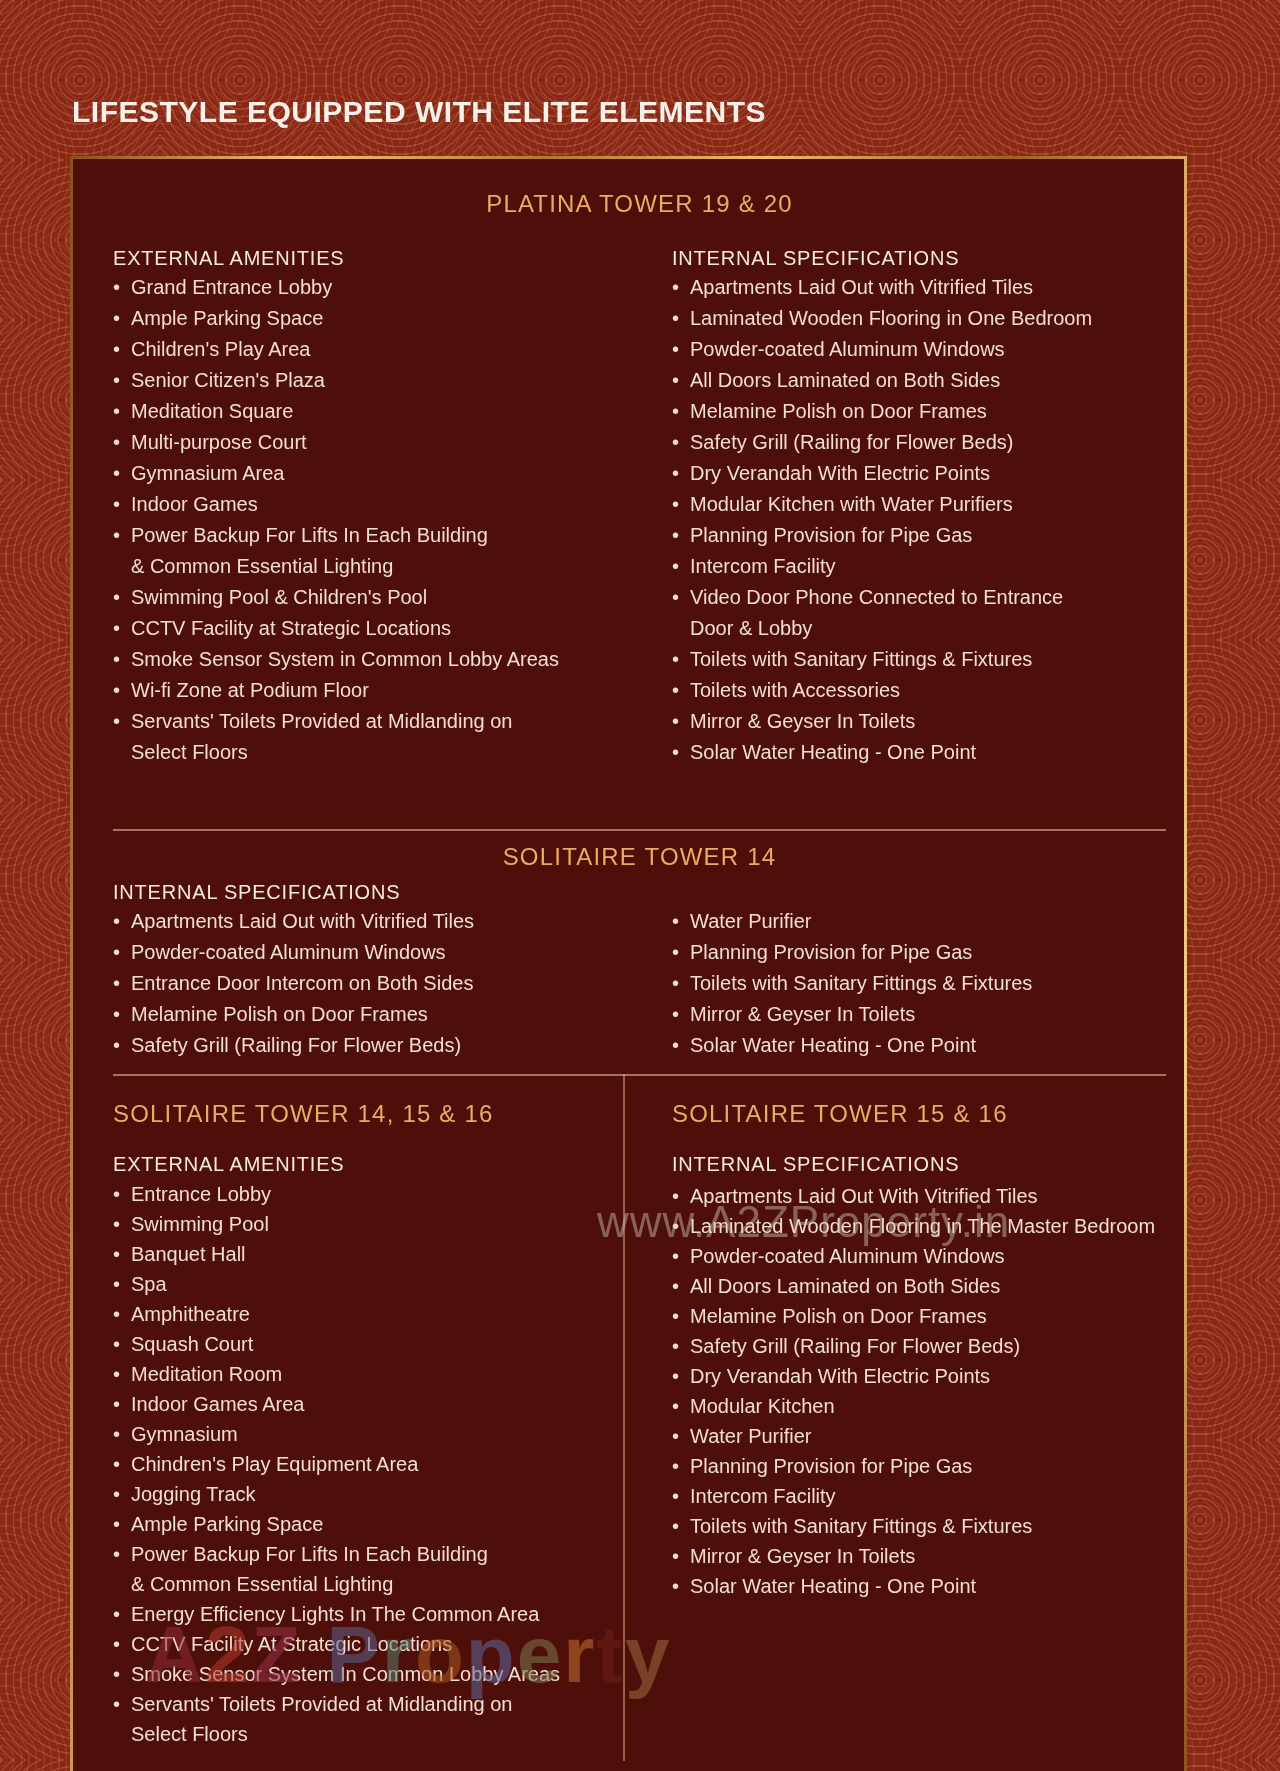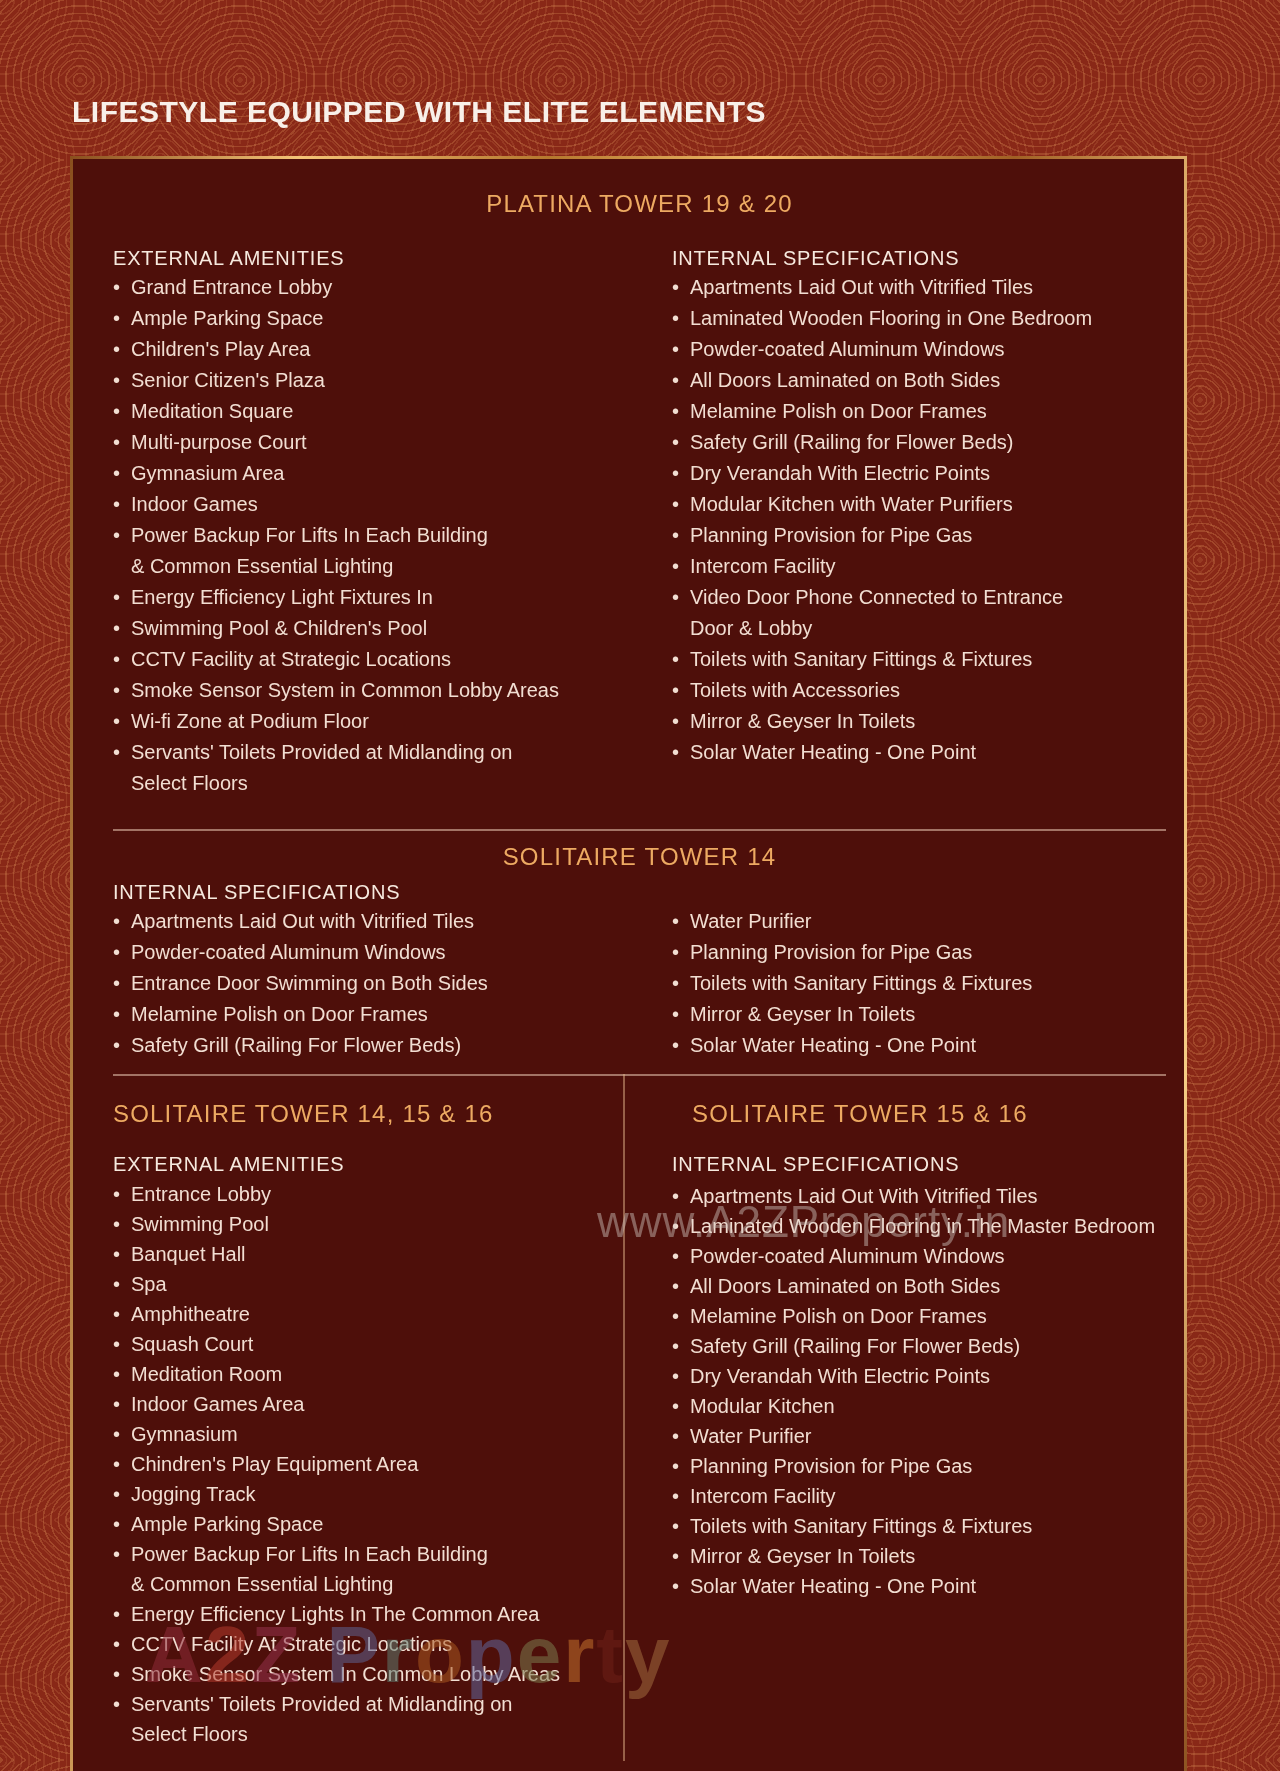--- a/index.html
+++ b/index.html
@@ -49,21 +49,20 @@
         <li>Grand Entrance Lobby</li>
         <li>Ample Parking Space</li>
         <li>Children's Play Area</li>
         <li>Senior Citizen's Plaza</li>
         <li>Meditation Square</li>
         <li>Multi-purpose Court</li>
         <li>Gymnasium Area</li>
         <li>Indoor Games</li>
         <li>Power Backup For Lifts In Each Building</li>
         <li class="cont">&amp; Common Essential Lighting</li>
-        <li>Energy Efficiency Light Fixtures In</li>
         <li>Swimming Pool &amp; Children's Pool</li>
         <li>CCTV Facility at Strategic Locations</li>
         <li>Smoke Sensor System in Common Lobby Areas</li>
         <li>Wi-fi Zone at Podium Floor</li>
         <li>Servants' Toilets Provided at Midlanding on</li>
         <li class="cont">Select Floors</li>
       </ul>
     <ul class="list lh31" style="left:599px;top:113px;width:497px">
         <li>Apartments Laid Out with Vitrified Tiles</li>
         <li>Laminated Wooden Flooring in One Bedroom</li>
@@ -83,21 +82,21 @@
         <li>Solar Water Heating - One Point</li>
       </ul>
 
     <div class="hdiv" style="top:670px"></div>
 
     <h2 class="sec-title" style="top:683px">SOLITAIRE TOWER 14</h2>
     <div class="col-header" style="left:40px;top:720px">INTERNAL SPECIFICATIONS</div>
     <ul class="list lh31" style="left:40px;top:747px;width:500px">
         <li>Apartments Laid Out with Vitrified Tiles</li>
         <li>Powder-coated Aluminum Windows</li>
-        <li>Entrance Door Swimming on Both Sides</li>
+        <li>Entrance Door Intercom on Both Sides</li>
         <li>Melamine Polish on Door Frames</li>
         <li>Safety Grill (Railing For Flower Beds)</li>
       </ul>
     <ul class="list lh31" style="left:599px;top:747px;width:497px">
         <li>Water Purifier</li>
         <li>Planning Provision for Pipe Gas</li>
         <li>Toilets with Sanitary Fittings &amp; Fixtures</li>
         <li>Mirror &amp; Geyser In Toilets</li>
         <li>Solar Water Heating - One Point</li>
       </ul>
@@ -122,21 +121,21 @@
         <li>Ample Parking Space</li>
         <li>Power Backup For Lifts In Each Building</li>
         <li class="cont">&amp; Common Essential Lighting</li>
         <li>Energy Efficiency Lights In The Common Area</li>
         <li>CCTV Facility At Strategic Locations</li>
         <li>Smoke Sensor System In Common Lobby Areas</li>
         <li>Servants' Toilets Provided at Midlanding on</li>
         <li class="cont">Select Floors</li>
       </ul>
 
-    <h2 class="sec-title sub" style="left:619px;top:940px">SOLITAIRE TOWER 15 &amp; 16</h2>
+    <h2 class="sec-title sub" style="left:599px;top:940px">SOLITAIRE TOWER 15 &amp; 16</h2>
     <div class="col-header" style="left:599px;top:992px">INTERNAL SPECIFICATIONS</div>
     <ul class="list lh30" style="left:599px;top:1022px;width:497px">
         <li>Apartments Laid Out With Vitrified Tiles</li>
         <li>Laminated Wooden Flooring in The Master Bedroom</li>
         <li>Powder-coated Aluminum Windows</li>
         <li>All Doors Laminated on Both Sides</li>
         <li>Melamine Polish on Door Frames</li>
         <li>Safety Grill (Railing For Flower Beds)</li>
         <li>Dry Verandah With Electric Points</li>
         <li>Modular Kitchen</li>

